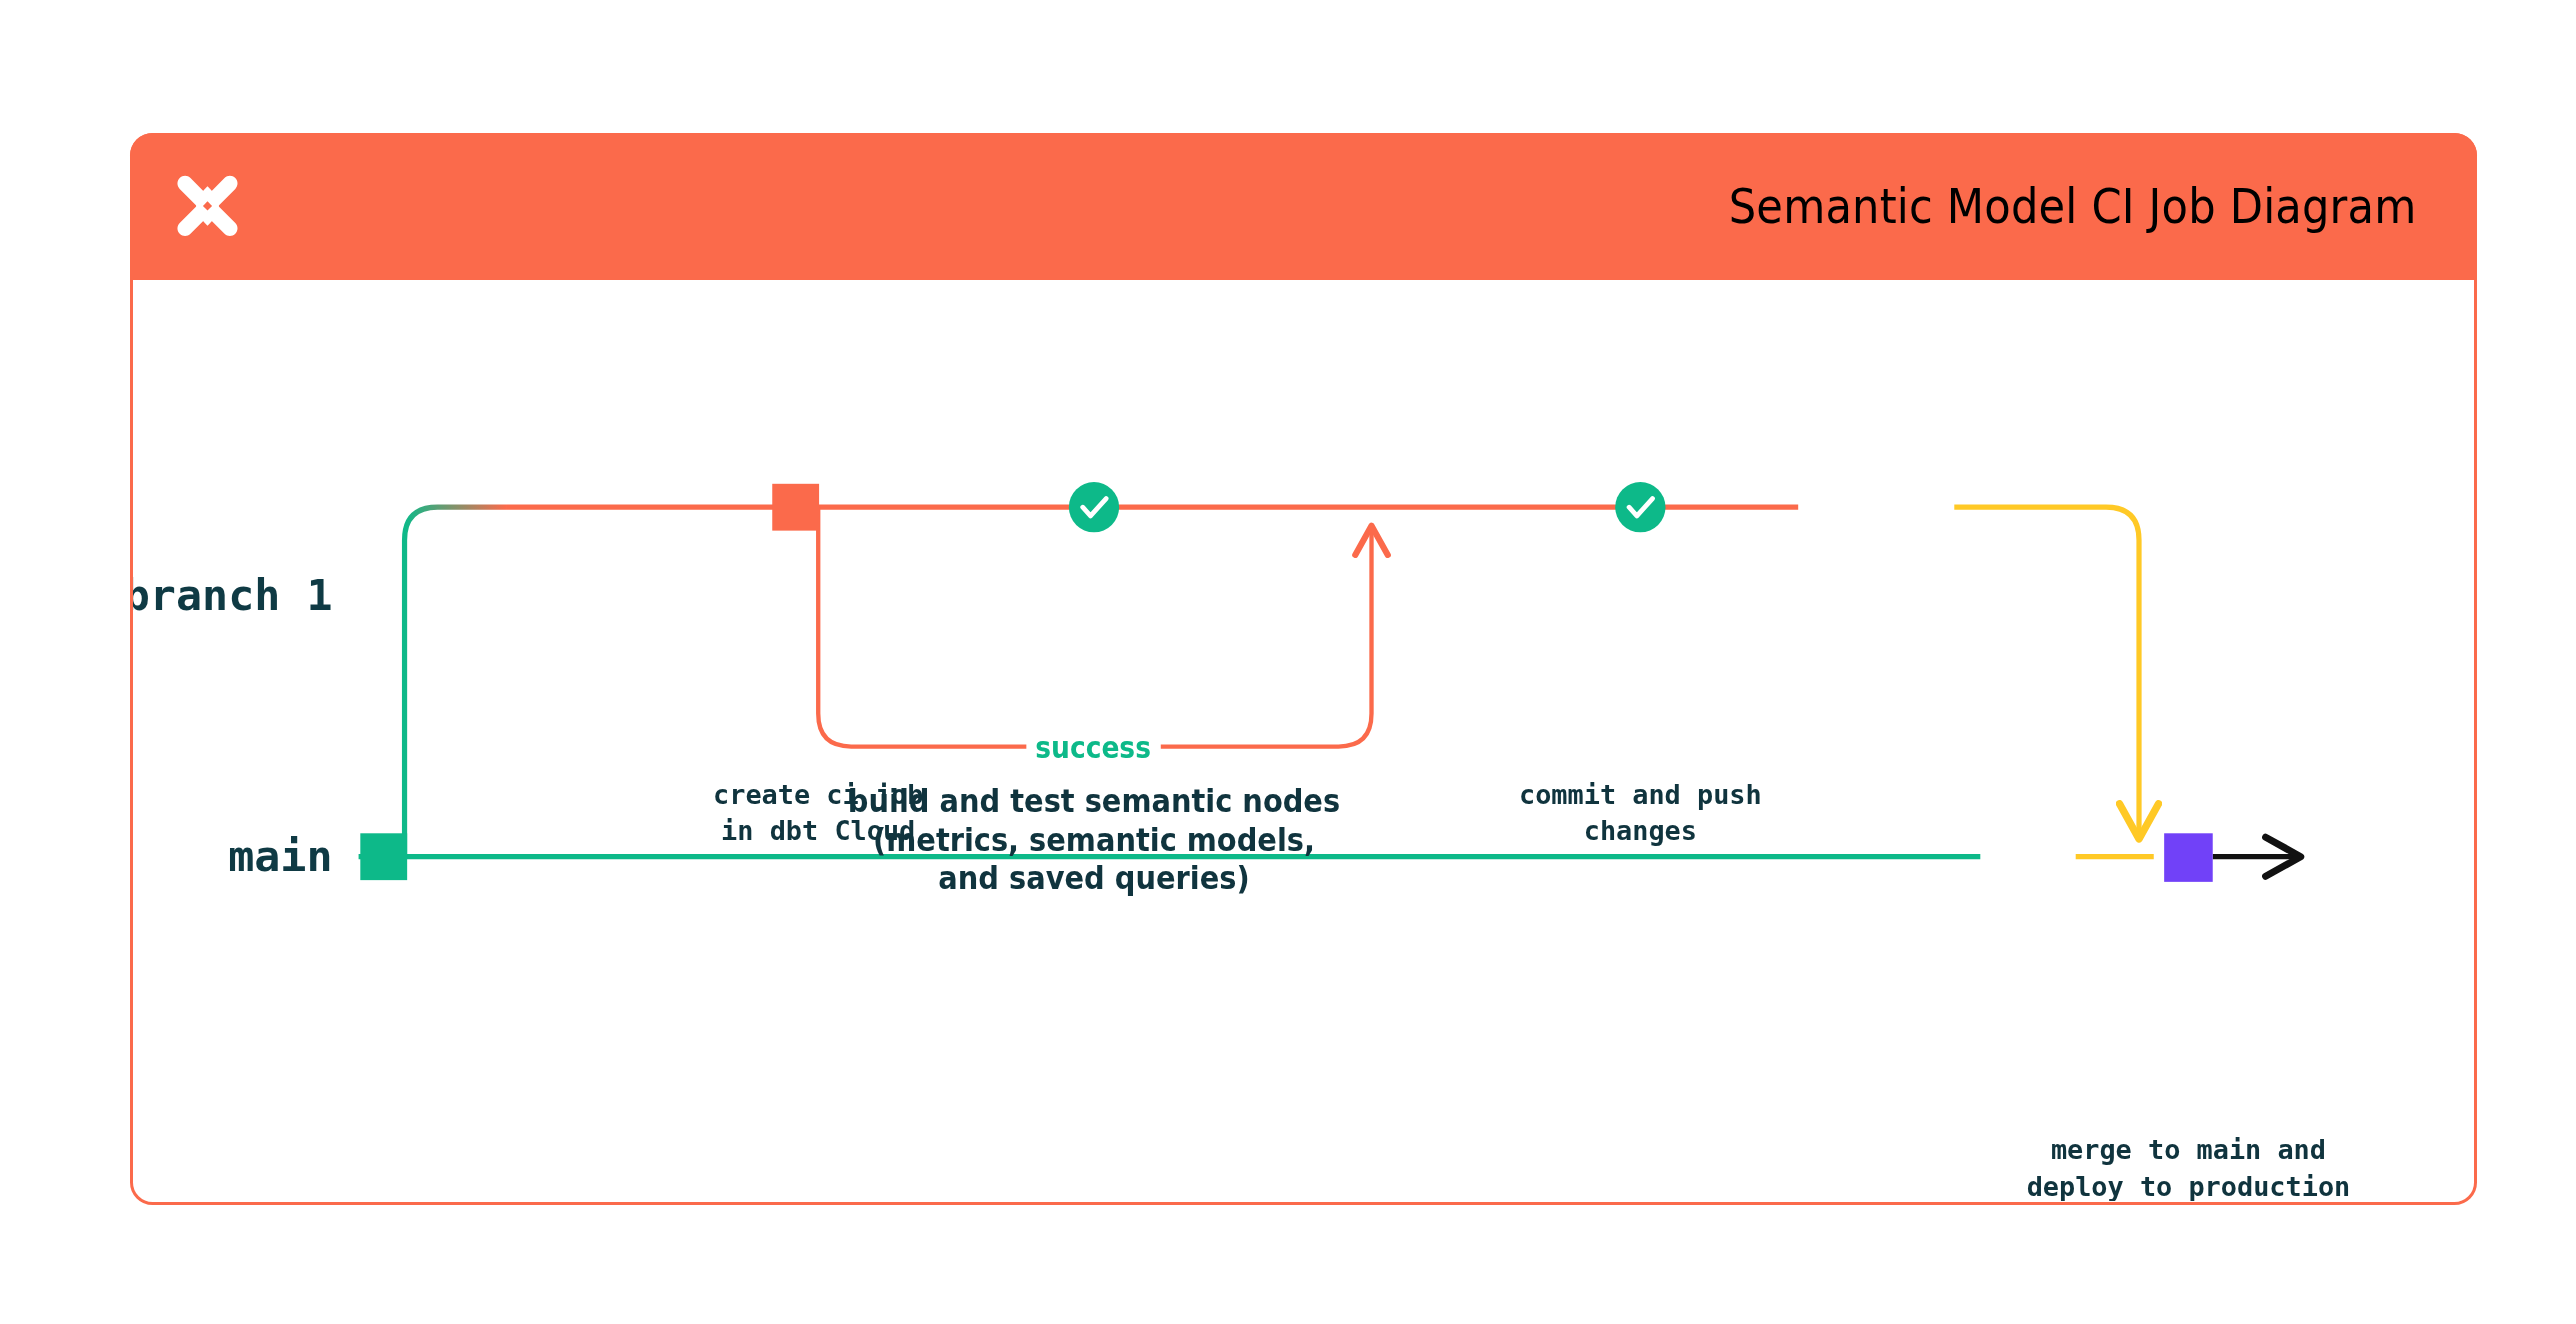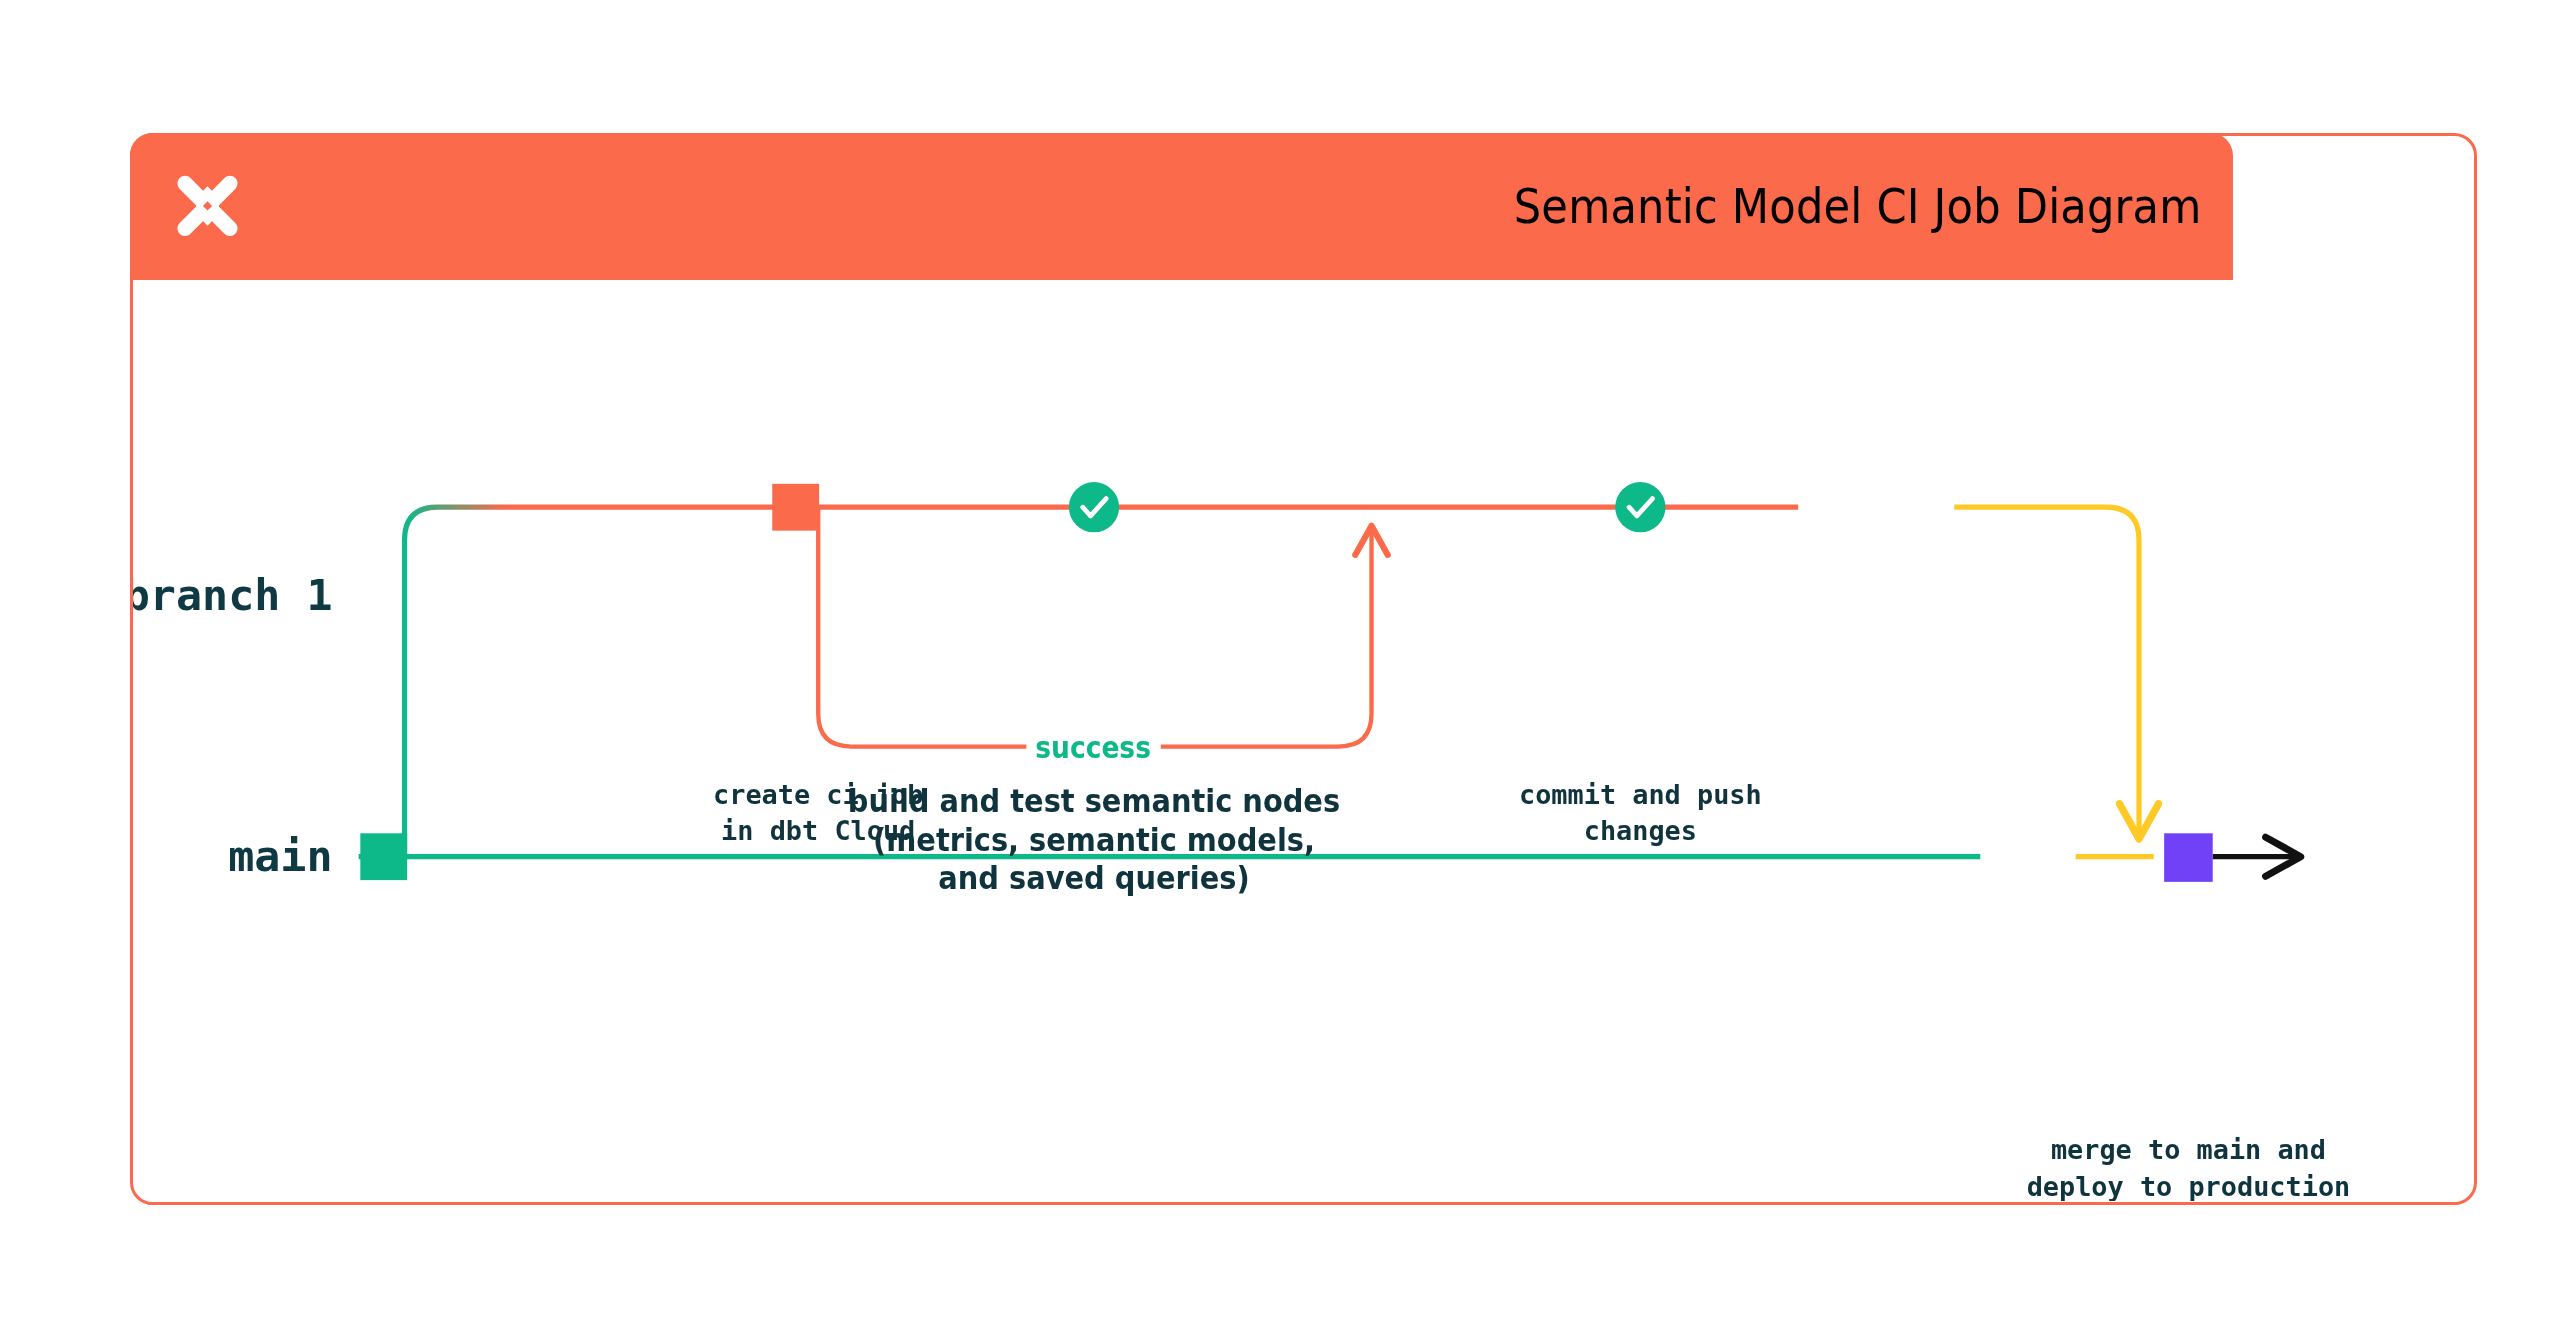--- a/index.html
+++ b/index.html
@@ -31,29 +31,29 @@
     border: 3.5px solid #fb6a4b;
     border-radius: 22.6px;
     box-sizing: border-box;
     background: #ffffff;
   }
 
   .card-header {
     position: absolute;
     left: -3.5px;
     top: -3.5px;
-    width: 2103px;
+    width: 2347px;
     height: 147px;
     background: #fb6a4b;
     border-radius: 22.6px 22.6px 0 0;
     box-sizing: border-box;
     display: flex;
     align-items: center;
     justify-content: space-between;
-    padding: 0 31px 0 36px;
+    padding: 0 60px 0 36px;
   }
 
   .logo {
     width: 83px;
     height: 83px;
     display: block;
     flex: 0 0 auto;
   }
 
   .card-title {

